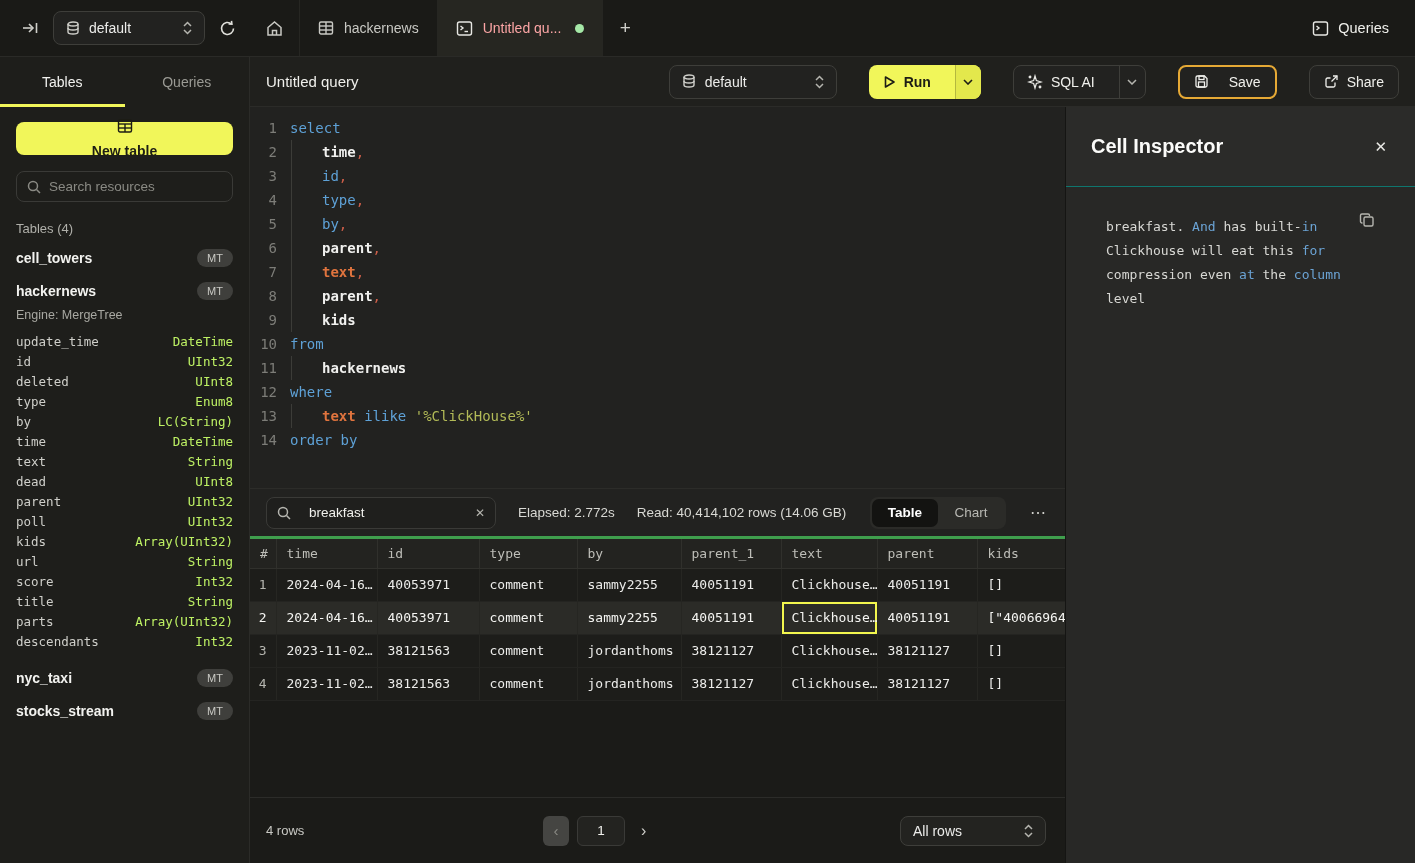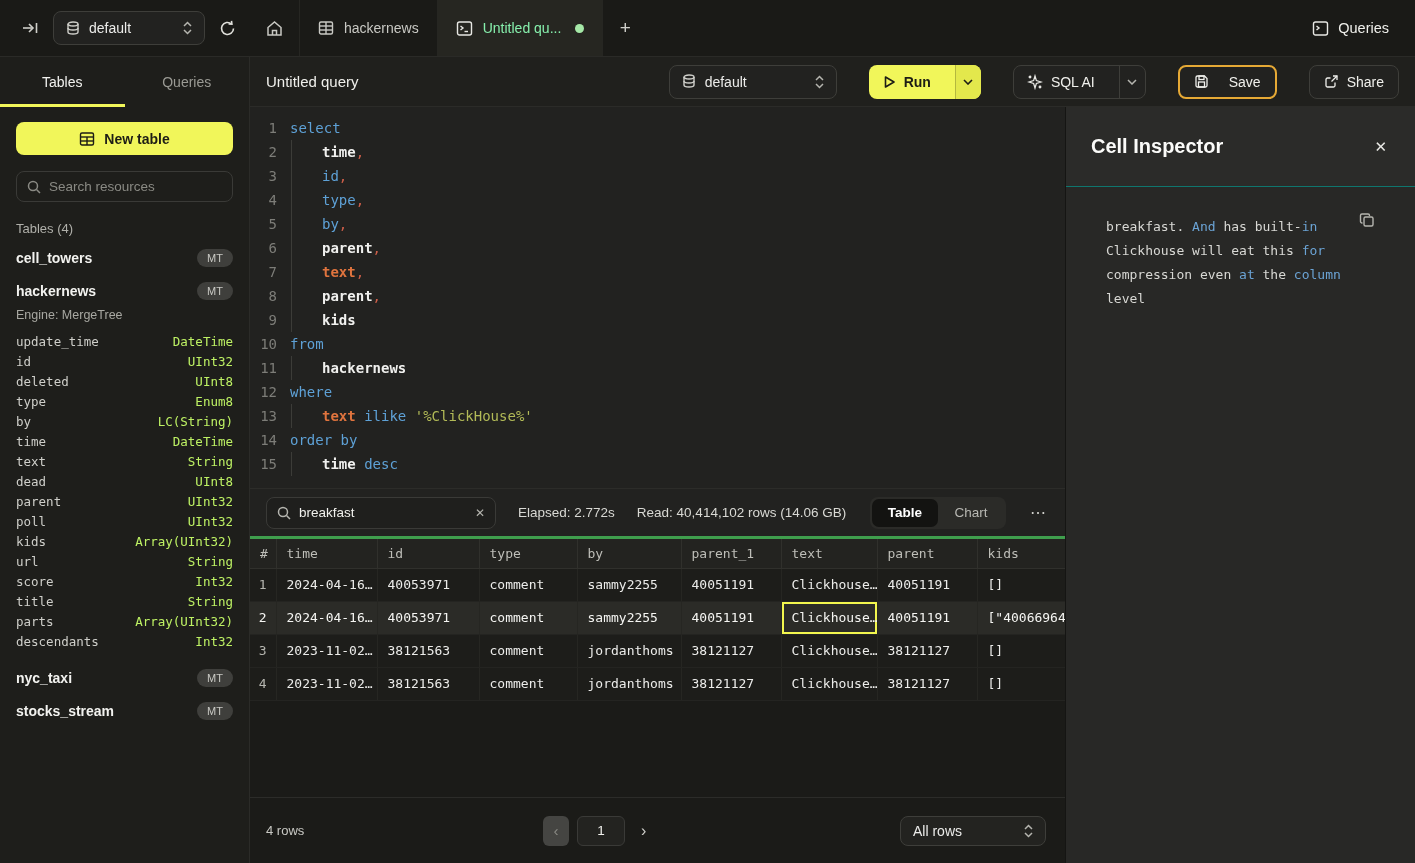--- a/index.html
+++ b/index.html
@@ -15,21 +15,21 @@
   .topbar-left { width:250px; display:flex; align-items:center; gap:14px; padding:0 14px 0 22px; }
   .icon-btn { background:none; border:none; color:#cfcfca; cursor:pointer; display:flex; align-items:center; justify-content:center; }
   .select { display:flex; align-items:center; gap:9px; border:1px solid #3e3e3a; border-radius:8px;
             background:#222220; padding:0 12px; height:34px; cursor:pointer; color:#ececea; font-size:14px; }
   .db-select { flex:1; min-width:120px; }
   .select .grow { flex:1; }
   .tabs { display:flex; align-items:stretch; }
   .tab { display:flex; align-items:center; gap:10px; padding:0 18px; border-right:1px solid #262622;
          color:#c9c9c4; font-size:14px; cursor:pointer; }
   .tab.icon-only { padding:0 16px; }
-  .tab.active { background:#262621; color:#86efac; }
+  .tab.active { background:#262621; color:#fca5a5; }
   .tab-dot { width:9px; height:9px; border-radius:50%; margin-left:4px; }
   .newtab { width:44px; display:flex; align-items:center; justify-content:center; font-size:19px; color:#cfcfca;
             background:none; border:none; cursor:pointer; }
   .topbar-spacer { flex:1; }
   .queries-top { display:flex; align-items:center; gap:9px; padding:0 26px; color:#f0f0ec; font-size:14.5px;
                  background:none; border:none; cursor:pointer; }
 
   
   .subbar { position:absolute; left:0; top:57px; width:1415px; height:50px; display:flex; }
   .side-tabs { width:250px; display:flex; background:#1e1e1b; border-right:1px solid #2b2b28; }
@@ -51,21 +51,21 @@
                  border-left:1px solid #3e3e3a; margin-left:4px; }
   .sqlai-btn { padding:0 0 0 13px; }
   .sqlai-label { padding-right:12px; }
   .save-btn { border:2px solid #e6a935;gap:20px; }
   .toolbar-gap { width:12px; }
 
   
   .sidebar { position:absolute; left:0; top:107px; width:250px; height:756px; background:#1e1e1b;
              border-right:1px solid #2b2b28; padding:15px 16px; overflow:hidden; }
   .new-table-btn { width:100%; height:33px; border:none; border-radius:8px; background:#f1f65a; color:#1d1d15;
-                   font-size:14px; font-weight:600; display:flex; align-items:center; justify-content:center; gap:9px; cursor:pointer; }
+                   font-size:14px; font-weight:600; display:flex; align-items:center; justify-content:center; gap:9px; cursor:pointer;flex-direction:column; }
   .search-box { margin-top:16px; height:31px; border:1px solid #3a3a37; border-radius:8px; display:flex;
                 align-items:center; gap:8px; padding:0 10px; background:#1e1e1b; }
   .search-box input { flex:1; min-width:0; background:transparent; border:none; outline:none; color:#e8e8e4; font-size:13.5px; }
   .search-box input::placeholder { color:#8a8a84; }
   .section-label { margin-top:19px; font-size:13px; color:#b0b0aa; }
   .tbl-item { display:flex; align-items:center; justify-content:space-between; height:33px; cursor:pointer; }
   .tbl-item .name { font-size:14px; font-weight:600; color:#f2f2ef; }
   .badge { background:#3f3f3c; color:#c9c9c4; font-size:11px; padding:3px 10px; border-radius:10px; }
   .engine-line { font-size:12.5px; color:#a8a8a2; margin:1px 0 9px; }
   .col-row { display:flex; justify-content:space-between; height:20px; align-items:center; font-size:12.5px; cursor:default; }
@@ -85,21 +85,21 @@
   .c-kw { color:#5ea1d6; }
   .c-id { color:#f0f0ee; font-weight:700; }
   .c-or { color:#e0743e; font-weight:700; }
   .c-str { color:#b2ba57; }
   .c-p { color:#cf5f49; }
   .c-pl { color:#d8d8d4; }
 
   
   .results-toolbar { height:48px; border-top:1px solid #2c2c29; display:flex; align-items:center; padding:0 16px; gap:22px; }
   .res-search { width:230px; height:32px; border:1px solid #3a3a37; border-radius:8px; background:#1f1f1d;
-                display:flex; align-items:center; gap:8px; padding:0 10px; }
+                display:flex; align-items:center; gap:18px; padding:0 10px; }
   .res-search input { flex:1; min-width:0; background:transparent; border:none; outline:none; color:#f0f0ec;
                       font-size:13.5px; font-family:"Liberation Sans", sans-serif; }
   .res-clear { background:none; border:none; color:#b5b5af; font-size:12px; cursor:pointer; }
   .stat { font-size:13.5px; color:#d9d9d4; white-space:nowrap; }
   .view-toggle { margin-left:auto; display:flex; background:#2b2b28; border-radius:8px; padding:2px; }
   .view-seg { width:66px; height:28px; display:flex; align-items:center; justify-content:center; font-size:13.5px;
               color:#b8b8b3; border-radius:7px; cursor:pointer; background:none; border:none; }
   .view-seg.active { background:#131311; color:#ffffff; font-weight:600; }
   .more-btn { background:none; border:none; color:#d0d0cb; font-size:16px; cursor:pointer; padding:0 2px; letter-spacing:1px; }
 
@@ -480,24 +480,20 @@
           <span class="ln">12</span>
           <span class="lc"><span class="c-kw">where</span></span>
         </div>
         <div class="code-line">
           <span class="ln">13</span>
           <span class="lc indent"><span class="c-or">text</span><span class="c-pl"> </span><span class="c-kw">ilike</span><span class="c-pl"> </span><span class="c-str">'%ClickHouse%'</span></span>
         </div>
         <div class="code-line">
           <span class="ln">14</span>
           <span class="lc"><span class="c-kw">order by</span></span>
-        </div>
-        <div class="code-line">
-          <span class="ln">15</span>
-          <span class="lc indent"><span class="c-id">time</span><span class="c-pl"> </span><span class="c-kw">desc</span></span>
         </div>
       </div>
 
     <div class="results-toolbar">
       <div class="res-search">
         <span>
           <svg width="14" height="14" viewBox="0 0 14 14" fill="none" stroke="#b5b5af" stroke-width="1.5">
             <circle cx="6" cy="6" r="4.5"></circle>
               <line x1="9.5" y1="9.5" x2="13" y2="13"></line>
           </svg>

